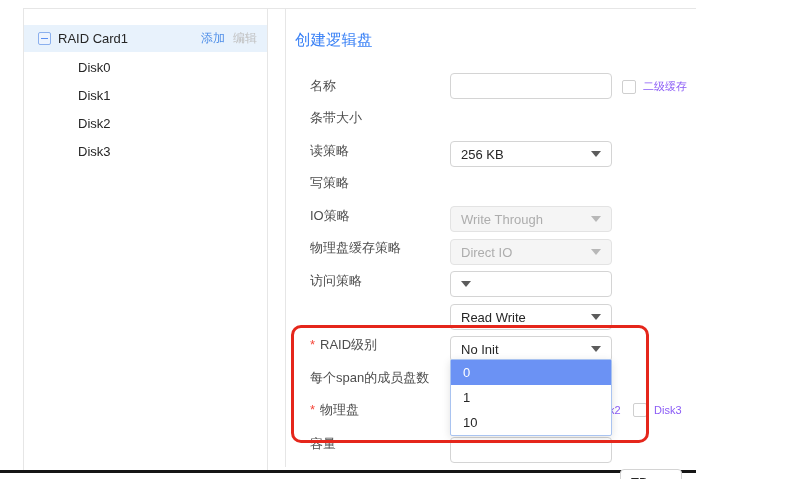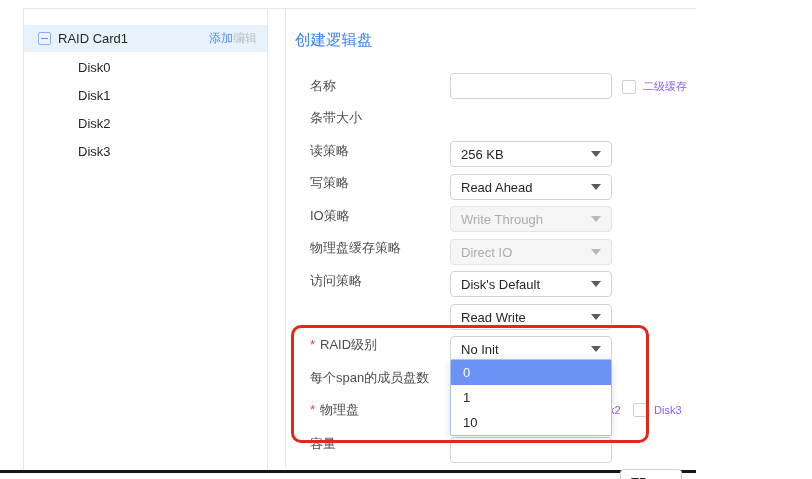--- a/index.html
+++ b/index.html
@@ -28,21 +28,21 @@
   .tree-row.card { top: 25px; background: #E8F2FC; }
   .collapse-icon {
     position: relative; width: 13px; height: 13px; margin-left: 14px;
     border: 1px solid #8BB0EE; border-radius: 2px; background: #EDF4FE;
     flex: 0 0 auto;
   }
   .collapse-icon .minus {
     position: absolute; left: 2px; right: 2px; top: 5px; height: 1px; background: #5B8FF2;
   }
   .card-label { margin-left: 7px; font-size: 13px; color: #262626; }
-  .card-links { margin-left: auto; margin-right: 10px; display: flex; font-size: 12px; }
+  .card-links { margin-left: auto; margin-right: 10px; display: flex; gap: 8px; font-size: 12px; }
   .link-add { color: #4E8EE8; cursor: pointer; }
   .link-edit { color: #C0C0C0; cursor: pointer; }
   .disk-item {
     position: absolute; left: 24px; width: 243px; height: 28px;
     display: flex; align-items: center; padding-left: 54px;
     font-size: 13px; color: #262626; cursor: pointer;
   }
 
   
   .form-title {
@@ -127,40 +127,35 @@
     <span>二级缓存</span>
   </div>
 
   <div class="f-label" style="top:105px;">条带大小</div>
   <div class="ctl select" style="top:105px;">
     <span class="val">256 KB</span>
     <span class="caret"></span>
   </div>
 
   <div class="f-label" style="top:138px;">读策略</div>
-  <div class="ctl select" style="top:138px;">
-    <span class="val">Read Ahead</span>
-    <span class="caret"></span>
-  </div>
 
   <div class="f-label" style="top:170px;">写策略</div>
   <div class="ctl select disabled" style="top:170px;">
     <span class="val">Write Through</span>
     <span class="caret"></span>
   </div>
 
   <div class="f-label" style="top:203px;">IO策略</div>
   <div class="ctl select disabled" style="top:203px;">
     <span class="val">Direct IO</span>
     <span class="caret"></span>
   </div>
 
   <div class="f-label" style="top:235px;">物理盘缓存策略</div>
   <div class="ctl select" style="top:235px;">
-    <span class="val">Disk's Default</span>
     <span class="caret"></span>
   </div>
 
   <div class="f-label" style="top:268px;">访问策略</div>
   <div class="ctl select" style="top:268px;">
     <span class="val">Read Write</span>
     <span class="caret"></span>
   </div>
 
   <div class="ctl select" style="top:300px;">

